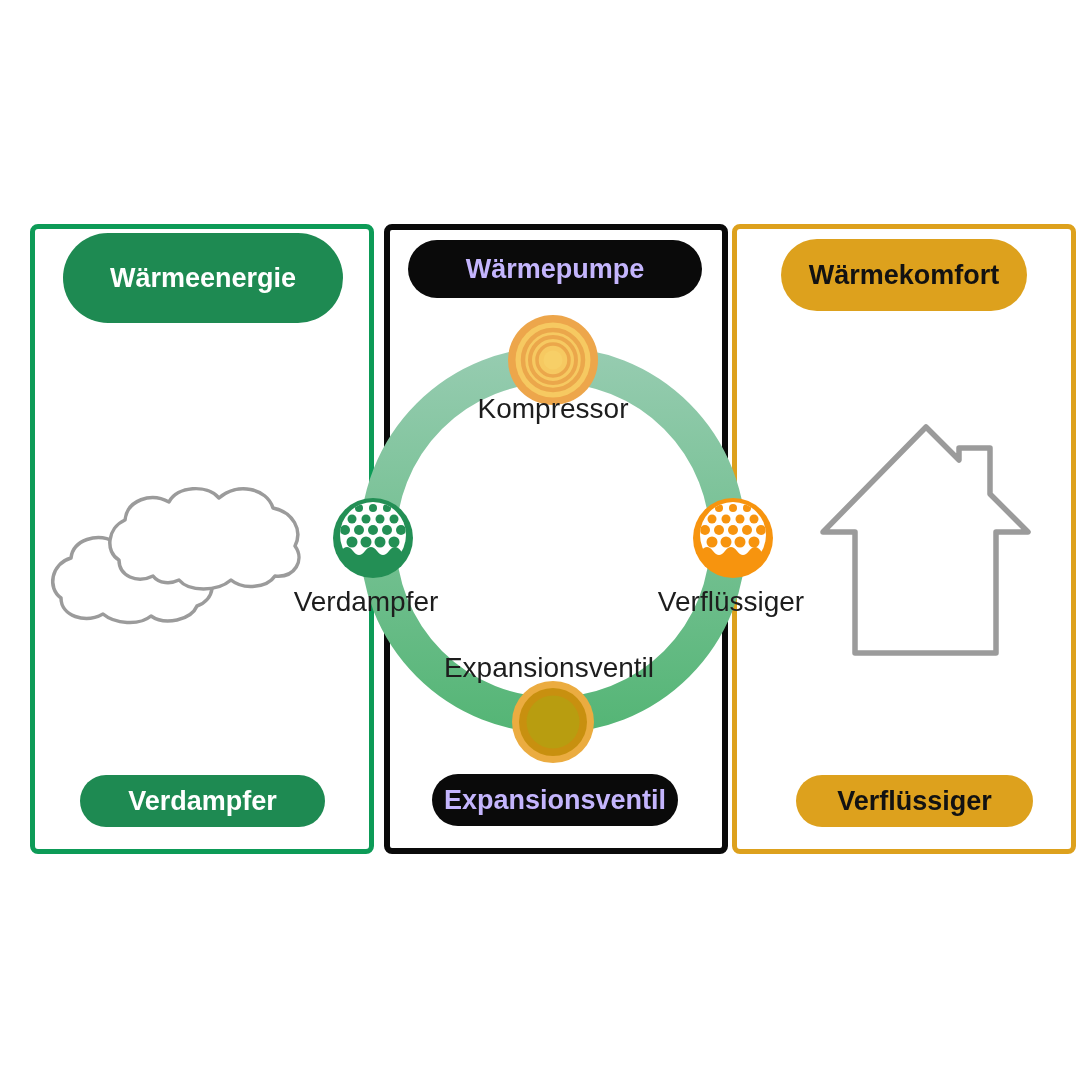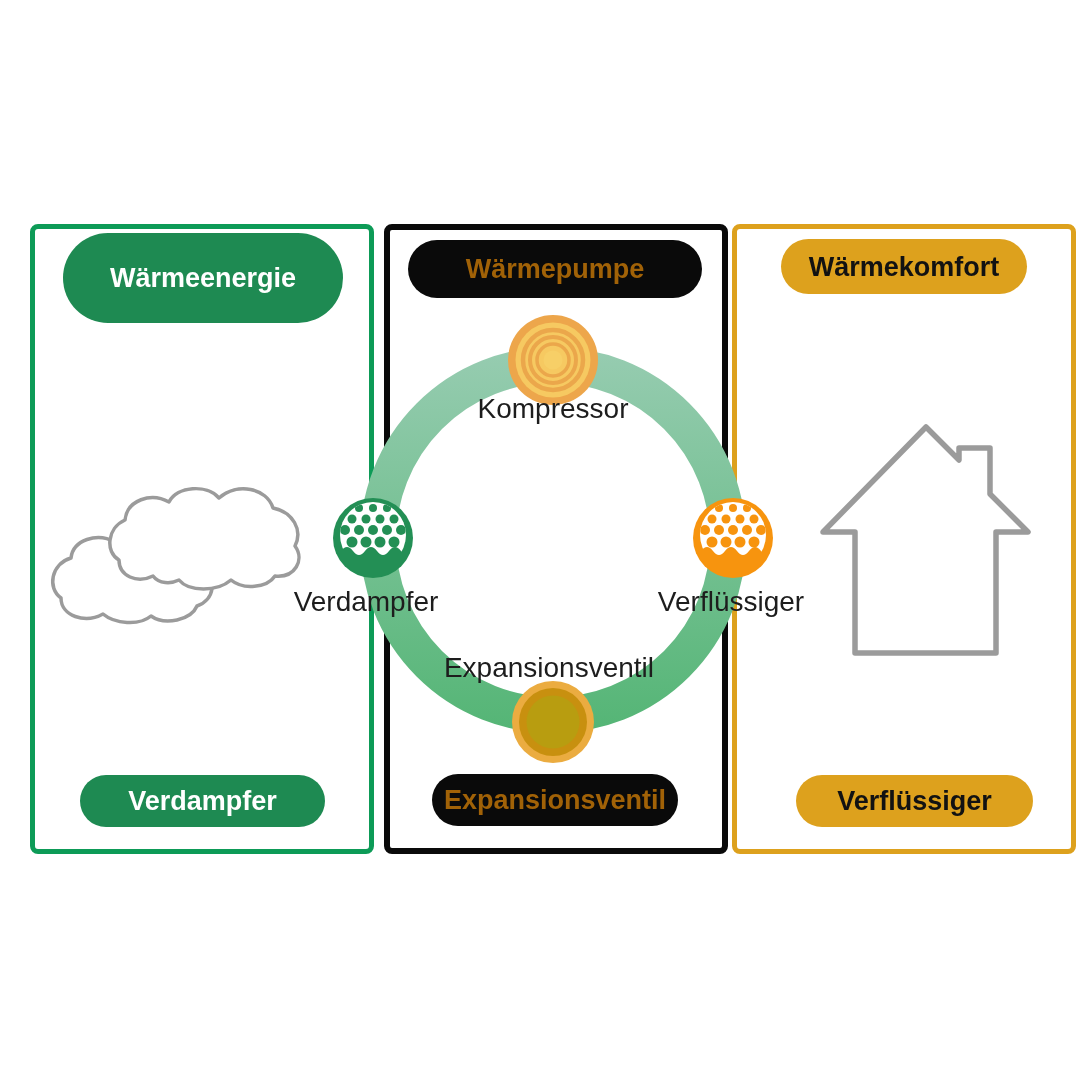--- a/index.html
+++ b/index.html
@@ -26,26 +26,26 @@
     display:flex;flex-direction:column;
     align-items:center;justify-content:center;
     font-weight:bold;
     font-size:27px;
     white-space:nowrap;
     border-radius:46px;
     text-align:center;
     line-height:40px;
   }
   .pill.green{background:#1e8a52;color:#ffffff;}
-  .pill.black{background:#0a0a0a;color:#a16207;}
+  .pill.black{background:#0a0a0a;color:#c4b5fd;}
   .pill.gold {background:#dda11d;color:#121212;}
 
   .pill.air-energy {left:28px;top:4px;width:280px;height:90px;}
   .pill.heat-pump  {left:18px;top:10px;width:294px;height:58px;}
-  .pill.comfort    {left:44px;top:10px;width:246px;height:55px;}
+  .pill.comfort    {left:44px;top:10px;width:246px;height:72px;}
   .pill.bottom-left  {left:45px;bottom:22px;width:245px;height:52px;}
   .pill.bottom-center{left:42px;bottom:22px;width:246px;height:52px;}
   .pill.bottom-right {left:59px;bottom:22px;width:237px;height:52px;}
 
   .illustration{position:absolute;}
   .illustration.cloud{left:10px;top:225px;}
   .illustration.house{left:60px;top:190px;}
 
   .cycle-overlay{
     position:absolute;left:0;top:0;width:1080px;height:1080px;

